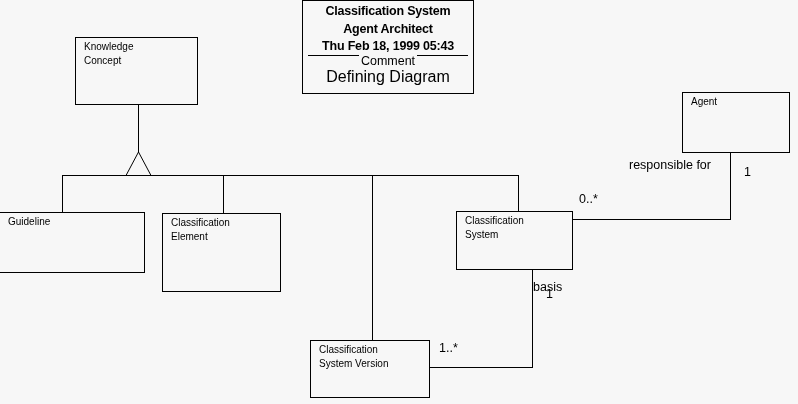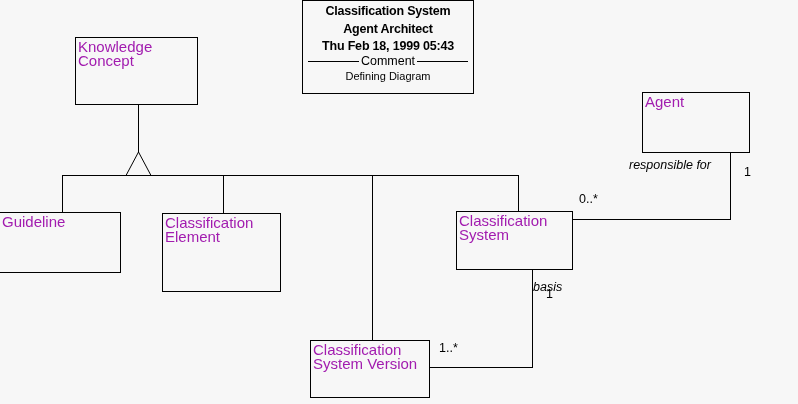--- a/index.html
+++ b/index.html
@@ -15,24 +15,24 @@
     font-family: "Liberation Sans", sans-serif;
     overflow: hidden;
   }
 
   
   .uml-box {
     position: absolute;
     box-sizing: border-box;
     background: #f7f7f7;
     border: 1px solid #000000;
-    font-size: 15px;
+    font-size: 10px;
     line-height: 14px;
-    color: #a21caf;
-    padding: 2px 0 0 2px;
+    color: #000000;
+    padding: 2px 0 0 8px;
     white-space: pre;
   }
 
   
   .title-block {
     position: absolute;
     box-sizing: border-box;
     background: #f7f7f7;
     border: 1px solid #000000;
     text-align: center;
@@ -40,36 +40,35 @@
   }
   .title-block .tb-head {
     font-size: 12.5px;
     font-weight: bold;
     line-height: 14.5px;
     padding-top: 3px;
     letter-spacing: -0.2px;
   }
   .tb-sep {
     display: flex;
-    align-items: center;
     padding: 1px 5px 0 5px;
   }
   .tb-sep .rule {
     flex: 1 1 auto;
     height: 0;
     border-top: 1px solid #000000;
   }
   .tb-sep .sep-label {
     font-size: 12.5px;
     line-height: 13px;
     padding: 0 2px;
     white-space: pre;
   }
   .tb-body {
-    font-size: 11px;
+    font-size: 16px;
     line-height: 15px;
     padding-top: 1px;
   }
 
   
   .hline {
     position: absolute;
     height: 0;
     border-top: 1px solid #000000;
   }
@@ -87,21 +86,20 @@
 
   
   .lbl {
     position: absolute;
     font-size: 12.5px;
     line-height: 14px;
     color: #000000;
     white-space: pre;
   }
   .lbl.italic {
-    font-style: italic;
     text-align: center;
   }
 </style>
 </head>
 <body>
 
 <div id="canvas">
 
   <div class="title-block" style="left:302px; top:0px; width:172px; height:94px;">
     <div class="tb-head">Classification System</div>
@@ -135,32 +133,32 @@
 
   <div class="hline" style="left:572px; top:219px; width:159px;"></div>
 
   <div class="vline" style="left:532px; top:270px; height:98px;"></div>
 
   <div class="hline" style="left:430px; top:367px; width:103px;"></div>
 
   <div class="uml-box" style="left:75px; top:37px; width:123px; height:68px;">Knowledge
 Concept</div>
 
-  <div class="uml-box" style="left:-1px; top:212px; width:122px; height:61px;">Guideline</div>
+  <div class="uml-box" style="left:-1px; top:212px; width:146px; height:61px;">Guideline</div>
 
   <div class="uml-box" style="left:162px; top:213px; width:119px; height:79px;">Classification
 Element</div>
 
   <div class="uml-box" style="left:456px; top:211px; width:117px; height:59px;">Classification
 System</div>
 
   <div class="uml-box" style="left:310px; top:340px; width:120px; height:58px;">Classification
 System Version</div>
 
-  <div class="uml-box" style="left:642px; top:92px; width:108px; height:61px;">Agent</div>
+  <div class="uml-box" style="left:682px; top:92px; width:108px; height:61px;">Agent</div>
 
 
   <div class="lbl italic" style="left:629px; top:158px;">responsible for</div>
 
   <div class="lbl" style="left:744px; top:165px;">1</div>
 
   <div class="lbl" style="left:579px; top:192px;">0..*</div>
 
   <div class="lbl italic" style="left:489px; top:280px;margin-left:44px;">basis</div>
 

